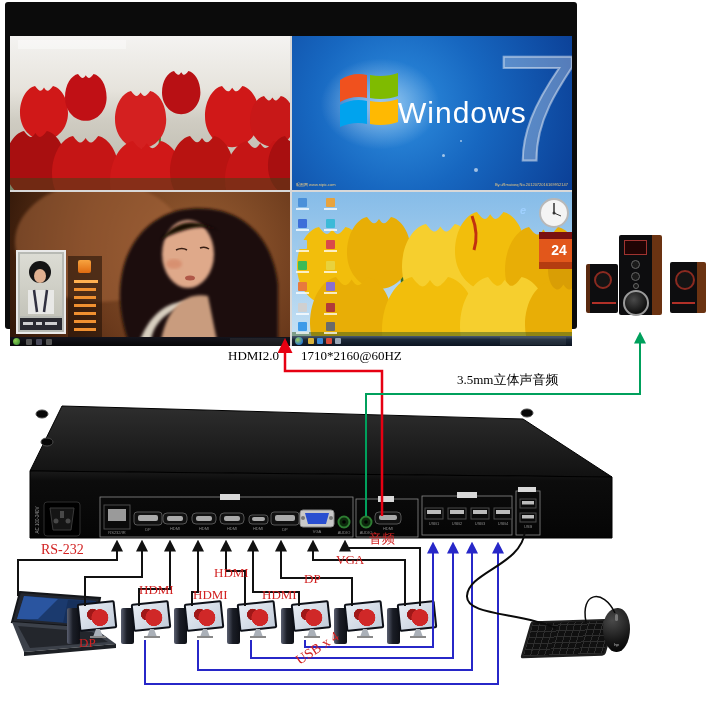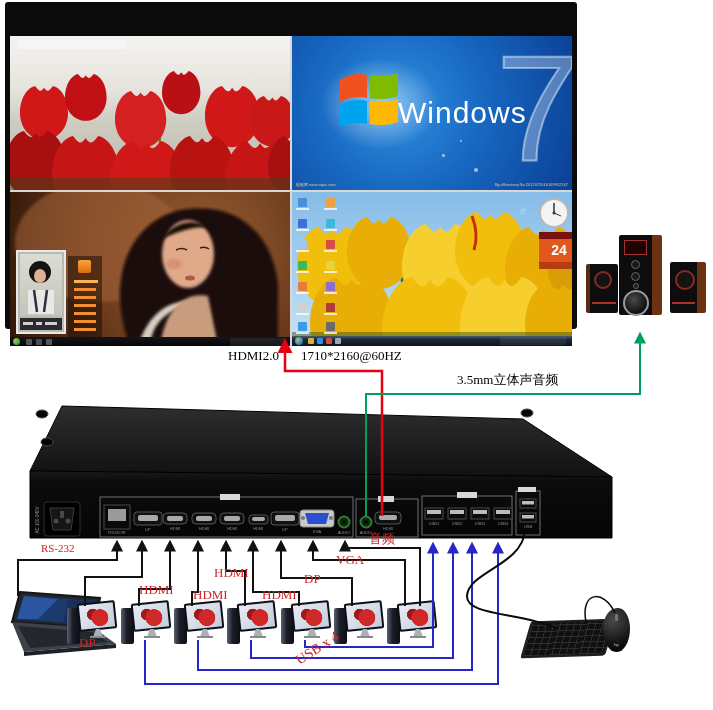--- a/index.html
+++ b/index.html
@@ -513,21 +513,21 @@
       <path d="M145,640 L145,684 L498,684 L498,544" marker-end="url(#mblue)"></path>
     </g>
 
     <path d="M525,531 C522,565 468,572 467,596 C466,616 520,612 556,628" fill="none" stroke="#0a0a0a" stroke-width="2"></path>
     <path d="M615,613 C603,588 580,592 586,622" fill="none" stroke="#0a0a0a" stroke-width="1.5"></path>
   </svg>
 
   <div class="lbl blk" style="left:228px;top:348px;">HDMI2.0</div>
   <div class="lbl blk" style="left:301px;top:348px;">1710*2160@60HZ</div>
   <div class="lbl blk" style="left:457px;top:371px;">3.5mm立体声音频</div>
-  <div class="lbl red" style="left:41px;top:542px;font-size:11px;">RS-232</div>
+  <div class="lbl red" style="left:41px;top:542px;font-size:14px;">RS-232</div>
   <div class="lbl red" style="left:369px;top:530px;">音频</div>
   <div class="lbl red" style="left:336px;top:552px;">VGA</div>
   <div class="lbl red" style="left:304px;top:571px;">DP</div>
   <div class="lbl red" style="left:214px;top:565px;">HDMI</div>
   <div class="lbl red" style="left:139px;top:582px;">HDMI</div>
   <div class="lbl red" style="left:193px;top:587px;">HDMI</div>
   <div class="lbl red" style="left:262px;top:587px;">HDMI</div>
   <div class="lbl red" style="left:79px;top:635px;">DP</div>
   <div class="lbl red" style="left:293px;top:655px;font-size:14px;transform:rotate(-33deg);transform-origin:left top;">USB x 4</div>
 

